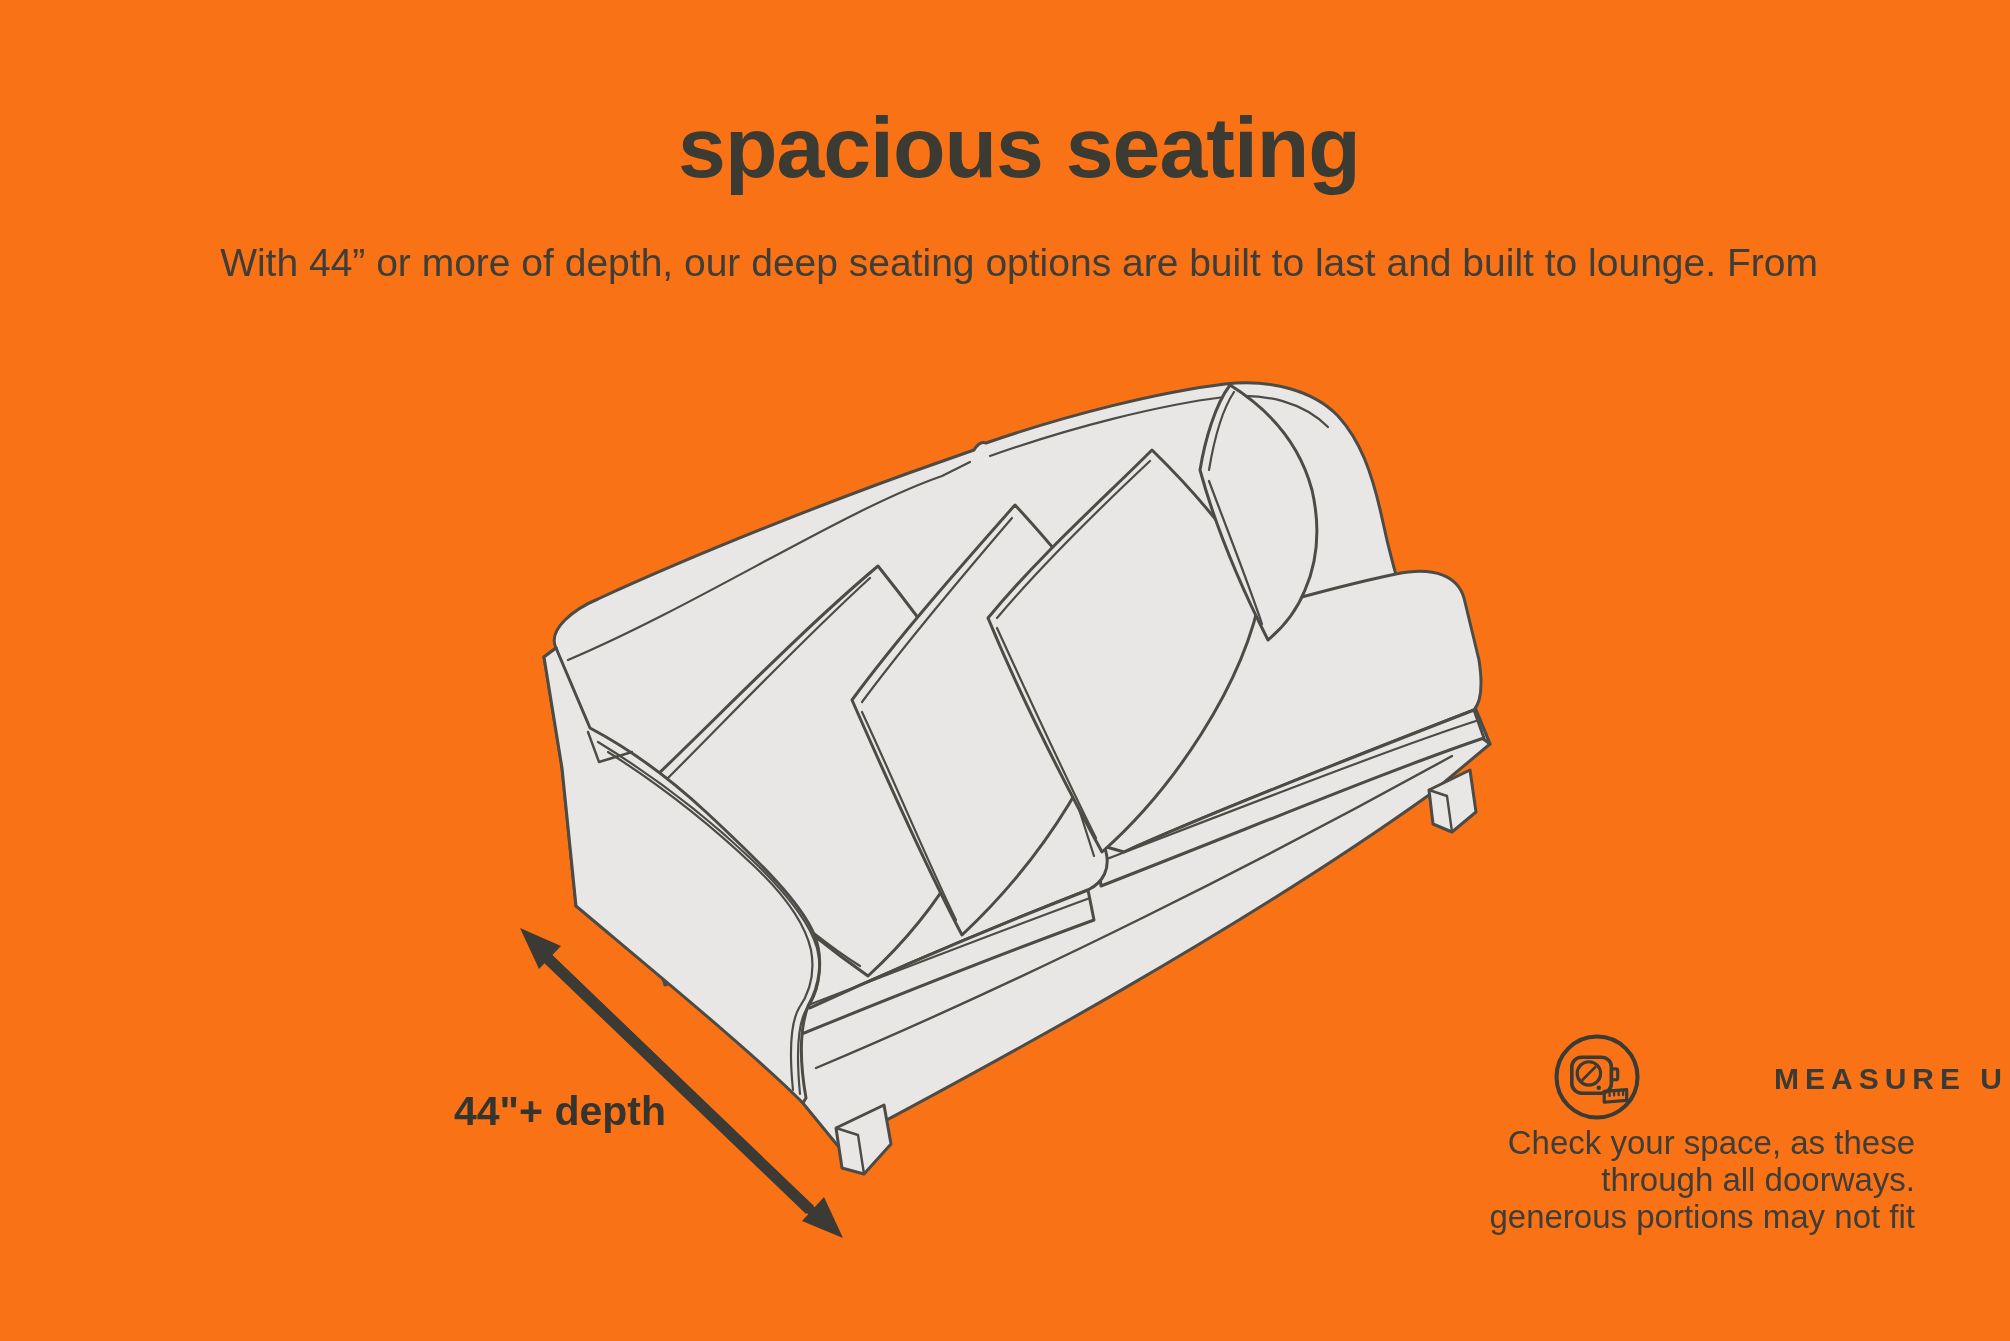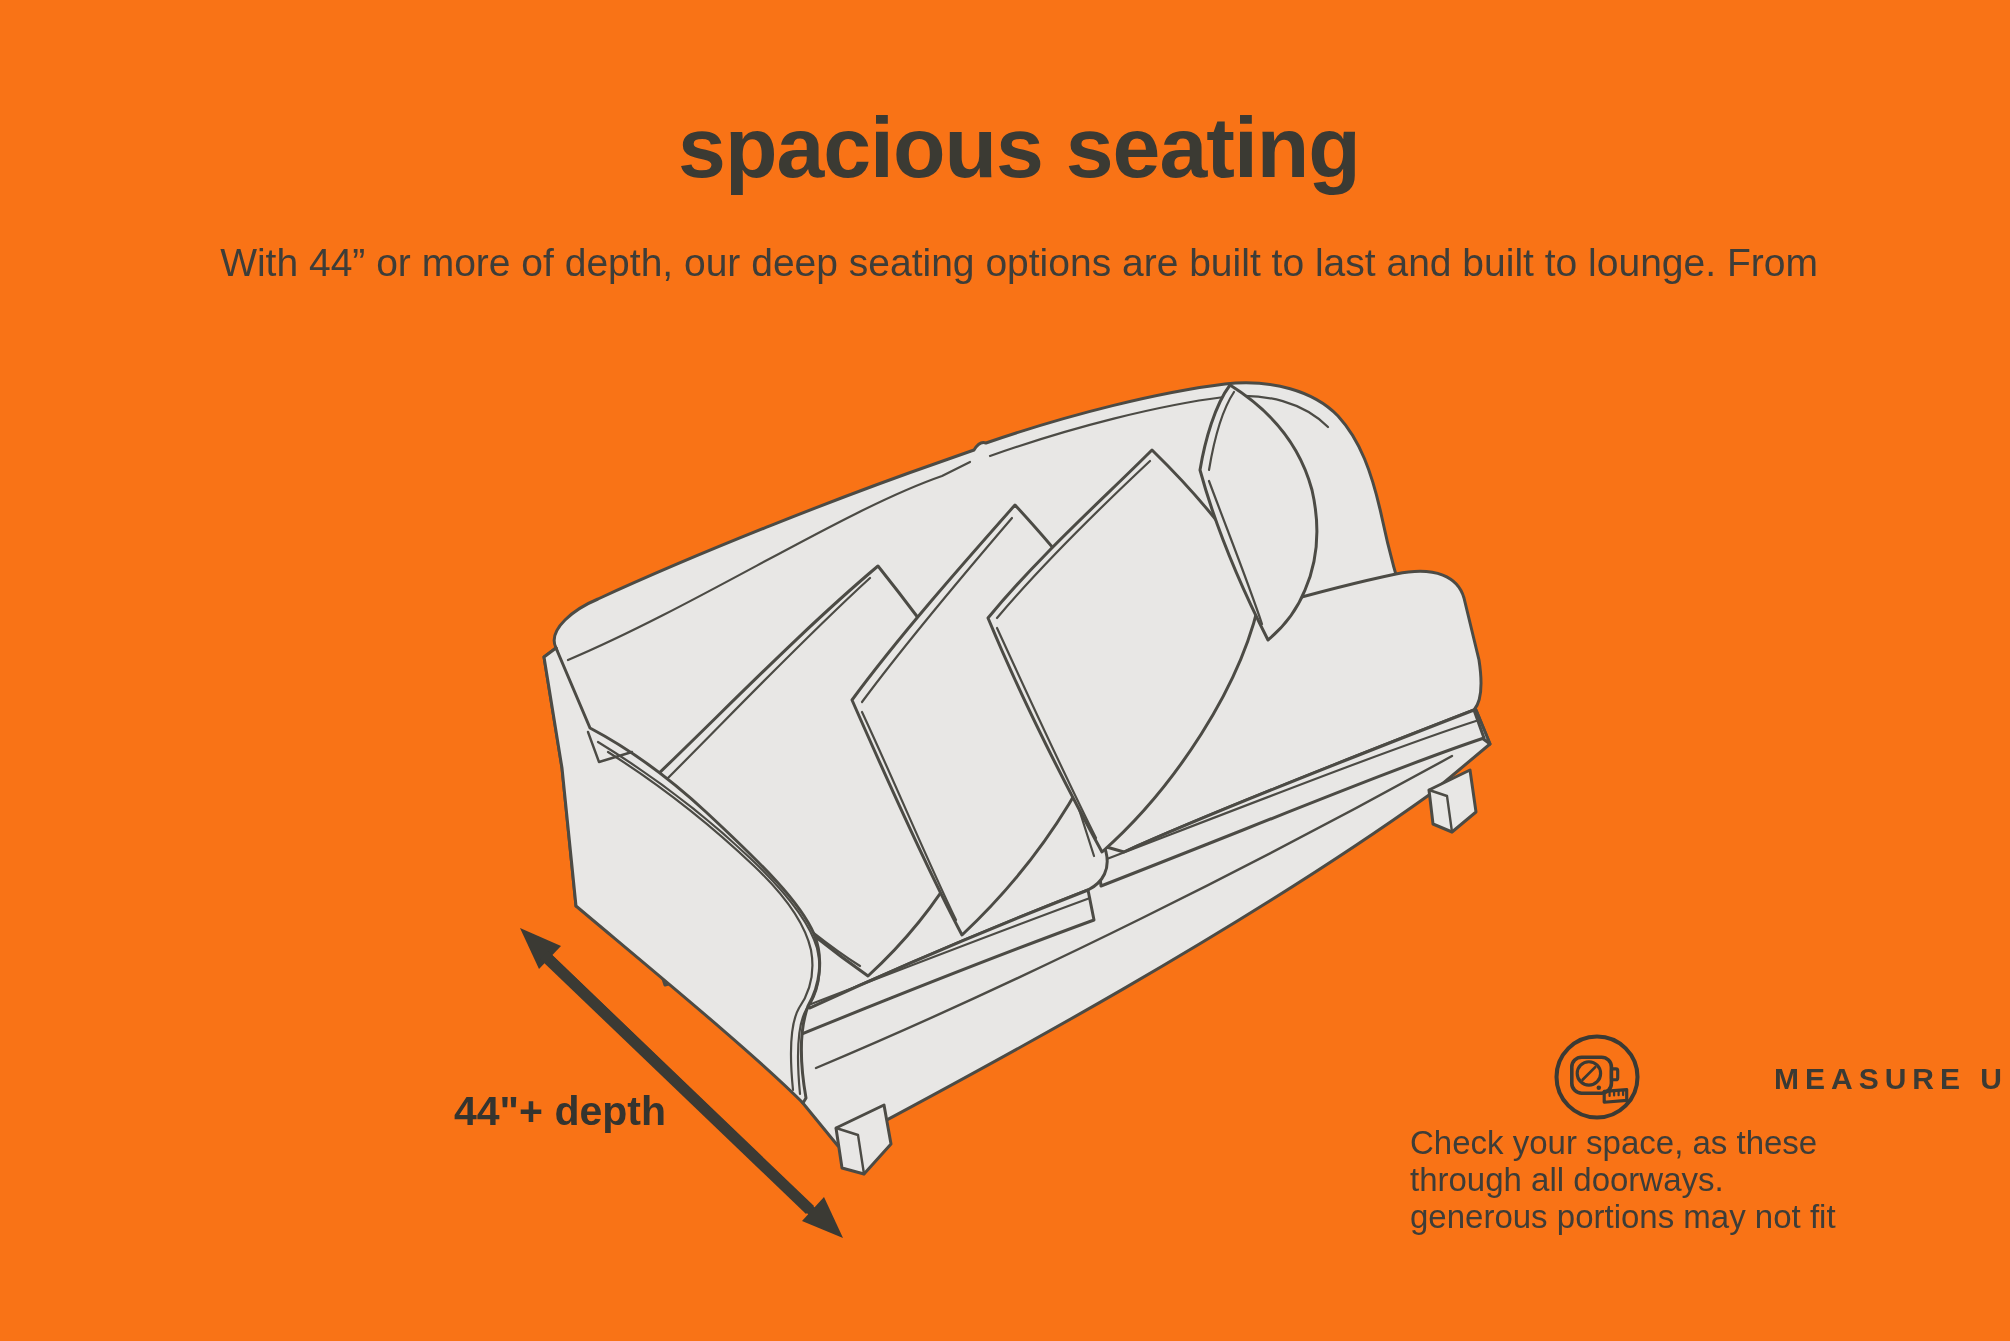--- a/index.html
+++ b/index.html
@@ -30,20 +30,21 @@
     white-space:nowrap;
   }
   .measure-icon{position:absolute;left:1552px;top:1032px;width:90px;height:90px;}
   .measure-heading{
     position:absolute;left:1746px;top:1062px;
     font-size:30px;font-weight:700;letter-spacing:6px;
     color:#3b3a34;white-space:nowrap;margin-left:28px;
   }
   .measure-body{
     position:absolute;left:1410px;top:1124px;width:505px;
+    text-align:right;
     font-size:33px;line-height:37px;
     color:#3e3d38;
   }
   .measure-body div{white-space:nowrap;}
 </style>
 </head>
 <body>
 
 <div id="canvas">
 

